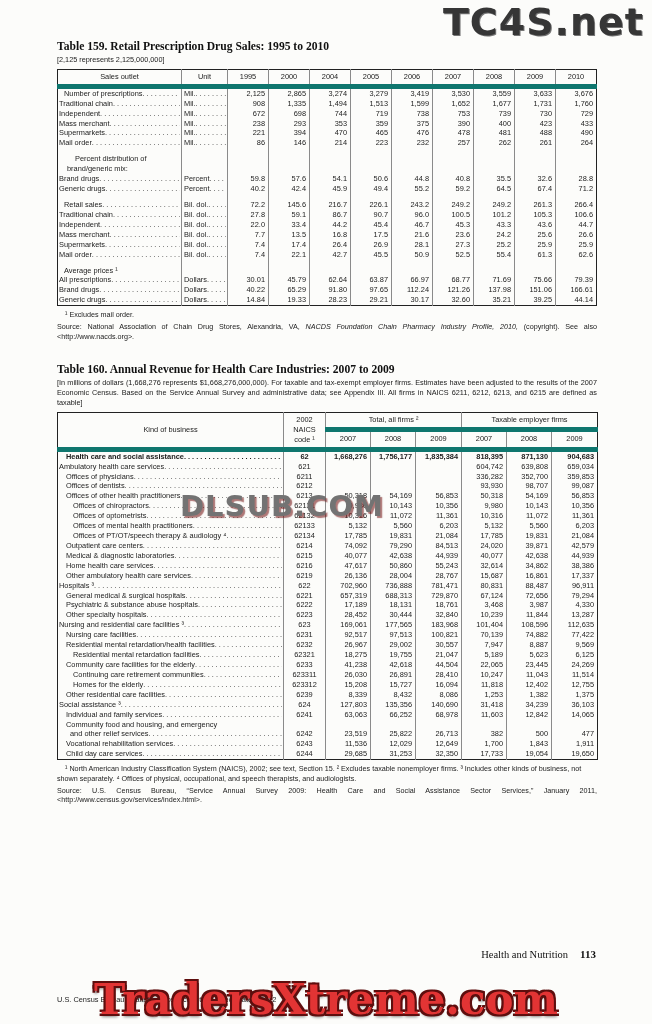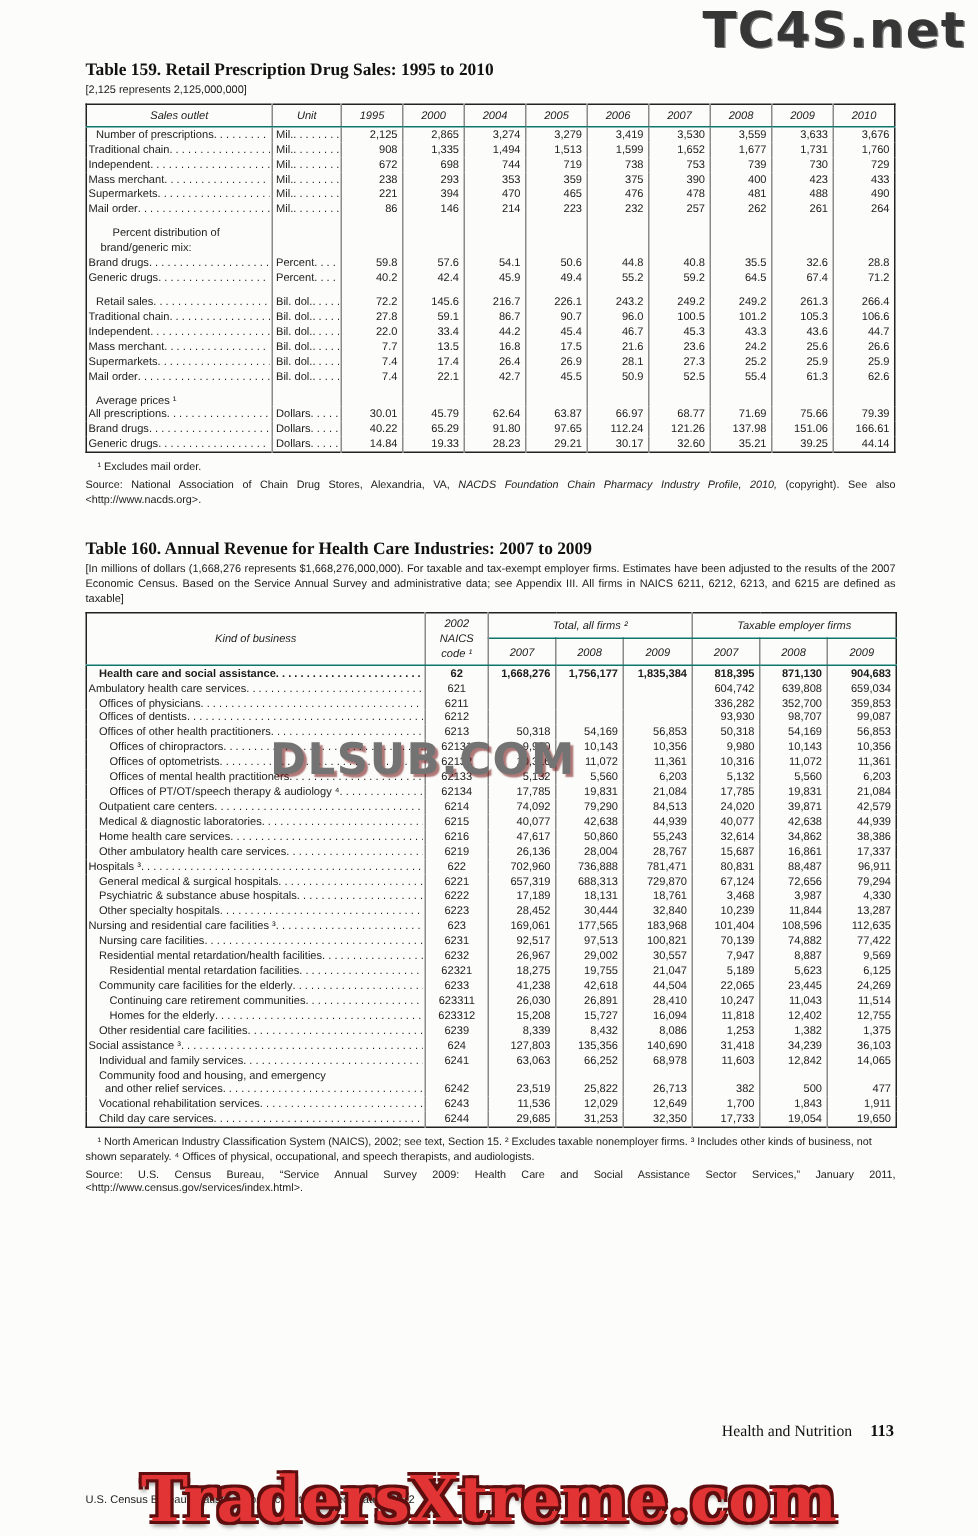--- a/index.html
+++ b/index.html
@@ -12,21 +12,21 @@
   }
   .t-title { font-family:"Liberation Serif", serif; font-weight:bold; font-size:11.6px; color:#111; }
   .t-note  { font-size:7.3px; margin-top:2px; line-height:1.35; width:540px; text-align:justify; }
 
   table.tbl { border-collapse:collapse; table-layout:fixed; width:540px; margin-top:4px;
               border:1.2px solid #222; }
   .tbl th, .tbl td { font-size:7.4px; line-height:1.34; vertical-align:bottom;
                      border-right:1px solid #8a8a8a; padding:0 1px; }
   .tbl th:last-child, .tbl td:last-child { border-right:none; }
   .tbl thead th { font-weight:normal; text-align:center; vertical-align:middle;
-                  padding:2px 1px; border-bottom:1px solid #0f766e;font-style:italic; }
+                  padding:2px 1px; border-bottom:5px solid #0f766e; }
   th.h-group { border-bottom:1px solid #8a8a8a; }
   .tbl td.num { text-align:right; padding-right:3px; white-space:nowrap; }
   .tbl td.code { text-align:center; white-space:nowrap; }
   .tbl td.stub { overflow:hidden; }
   .tbl td.unit { overflow:hidden; padding-left:2px; }
   .leader { display:flex; align-items:baseline; overflow:hidden; }
   .leader .lbl { white-space:nowrap; }
   .leader .dots { flex:1; min-width:0; white-space:nowrap; overflow:hidden; }
   .leader .dots::before { content:" . . . . . . . . . . . . . . . . . . . . . . . . . . . . . . . . . . . . . . . . . . . . . . . . . ."; }
   tr.gap td { padding-top:6px; }
@@ -38,21 +38,21 @@
   .src .ital { font-style:italic; }
   .t160 { margin-top:22px; }
 
   .footer-line { position:absolute; right:56px; top:948px;
                  font-family:"Liberation Serif", serif; font-size:10.5px; color:#111; }
   .footer-line .pagenum { font-weight:bold; font-size:11px; margin-left:12px; }
   .credit { position:absolute; left:57px; top:995px; font-size:7.4px; color:#222; }
 
   .wm { position:absolute; z-index:5; pointer-events:none; }
   .wm-top { top:0px; right:8px; font-family:"DejaVu Sans", sans-serif; font-weight:bold;
-            font-size:33px; letter-spacing:1px; color:#262626;
+            font-size:38px; letter-spacing:1px; color:#262626;
             text-shadow:1px 1px 0 #6a6a6a; opacity:.92; }
   .wm-mid { left:180px; top:489px; font-family:"DejaVu Sans", sans-serif; font-weight:bold;
             font-size:29px; letter-spacing:1px; color:#737373;
             text-shadow:2px 2px 1px rgba(110,10,10,.55); }
   .wm-bot { left:50%; top:975px; transform:translateX(-50%); white-space:nowrap;
             font-family:"DejaVu Serif", serif; font-weight:bold; font-size:42px;
             color:#e23434;
             text-shadow:-2px -2px 0 #5e0e0e, 2px -2px 0 #5e0e0e, -2px 2px 0 #5e0e0e,
                         2px 2px 0 #5e0e0e, 0 3px 3px rgba(0,0,0,.45); }
 </style>

